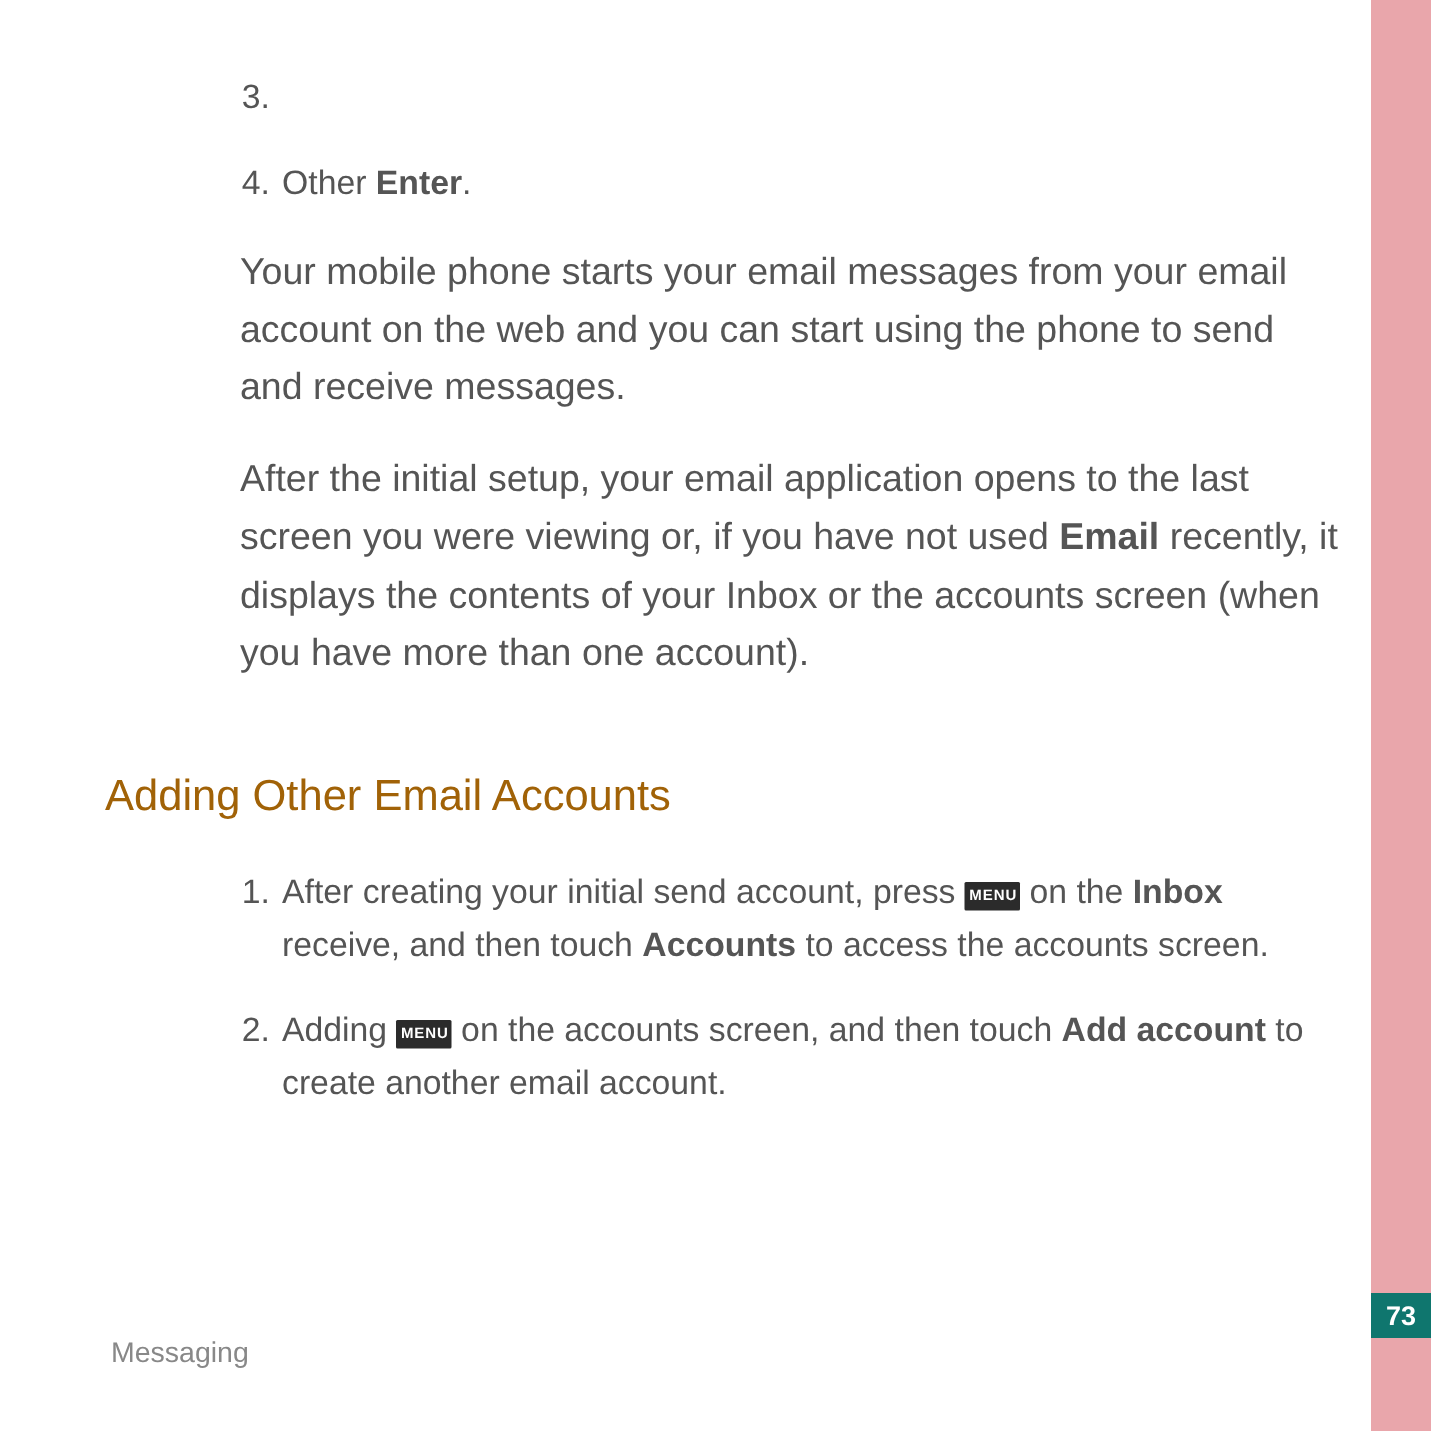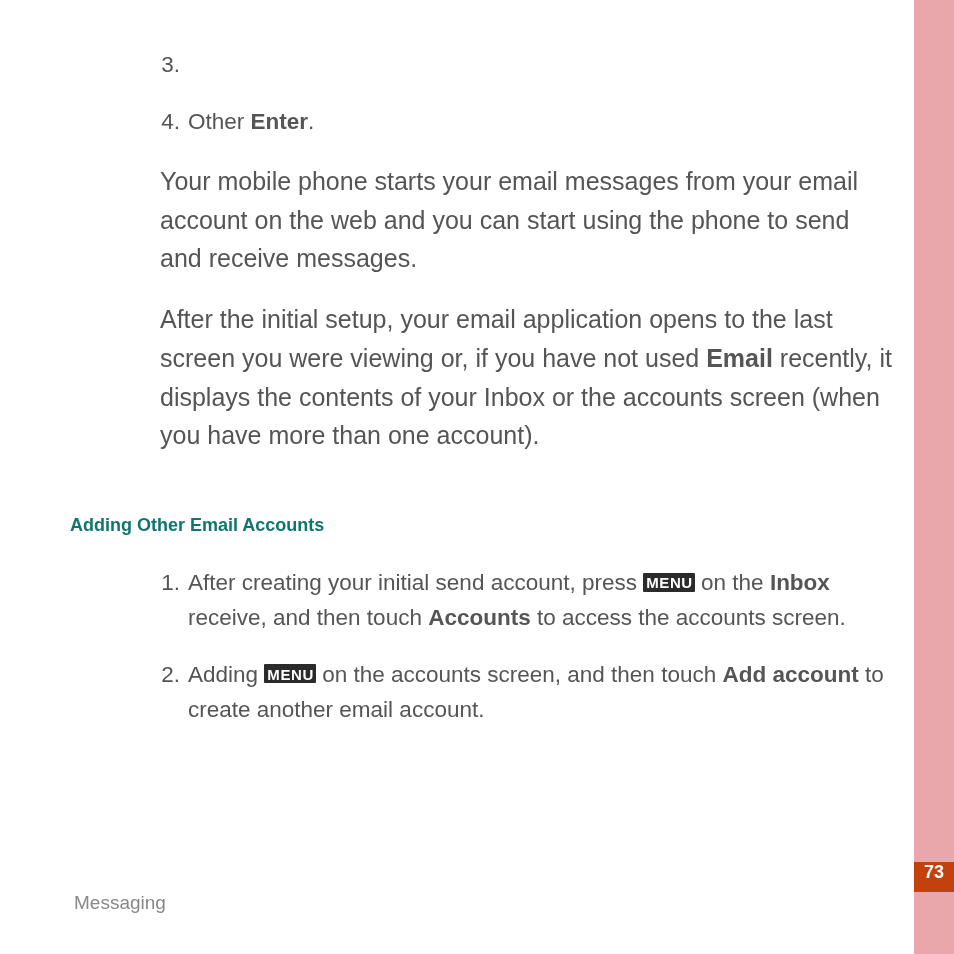--- a/index.html
+++ b/index.html
@@ -20,26 +20,26 @@
     width: 40px;
     height: 100%;
     background: #e9a6ab;
   }
   .page-tab {
     position: absolute;
     right: 0;
     bottom: 62px;
     width: 40px;
     height: 30px;
-    background: #c2410c;
+    background: #0f766e;
     color: #ffffff;
     font-size: 18px;
     font-weight: bold;
     display: flex;
-    align-items: flex-start;
+    align-items: center;
     justify-content: center;
   }
   .content {
     position: absolute;
     left: 70px;
     right: 60px;
     top: 48px;
   }
   .ol-item {
     display: flex;
@@ -56,36 +56,36 @@
   .ol-body {
     flex: 1;
   }
   .indent-body {
     margin-left: 90px;
     font-size: 25px;
     line-height: 1.55;
     margin-bottom: 22px;
   }
   .section-heading {
-    font-size: 18px;
-    font-weight: bold;
-    color: #0f766e;
+    font-size: 29px;
+    font-weight: normal;
+    color: #a16207;
     margin-top: 60px;
     margin-bottom: 30px;
   }
   .bold {
     font-weight: bold;
   }
   .menu-button {
     display: inline-flex;
     align-items: center;
     justify-content: center;
     background: #2b2b2b;
     color: #ffffff;
-    font-size: 15px;
+    font-size: 10px;
     letter-spacing: 0.6px;
     font-weight: bold;
     padding: 3px 2px 2px 3px;
     line-height: 1;
     border-radius: 1px;
     vertical-align: baseline;
     position: relative;
     top: -2px;
     min-width: 28px;
     height: 14px;

